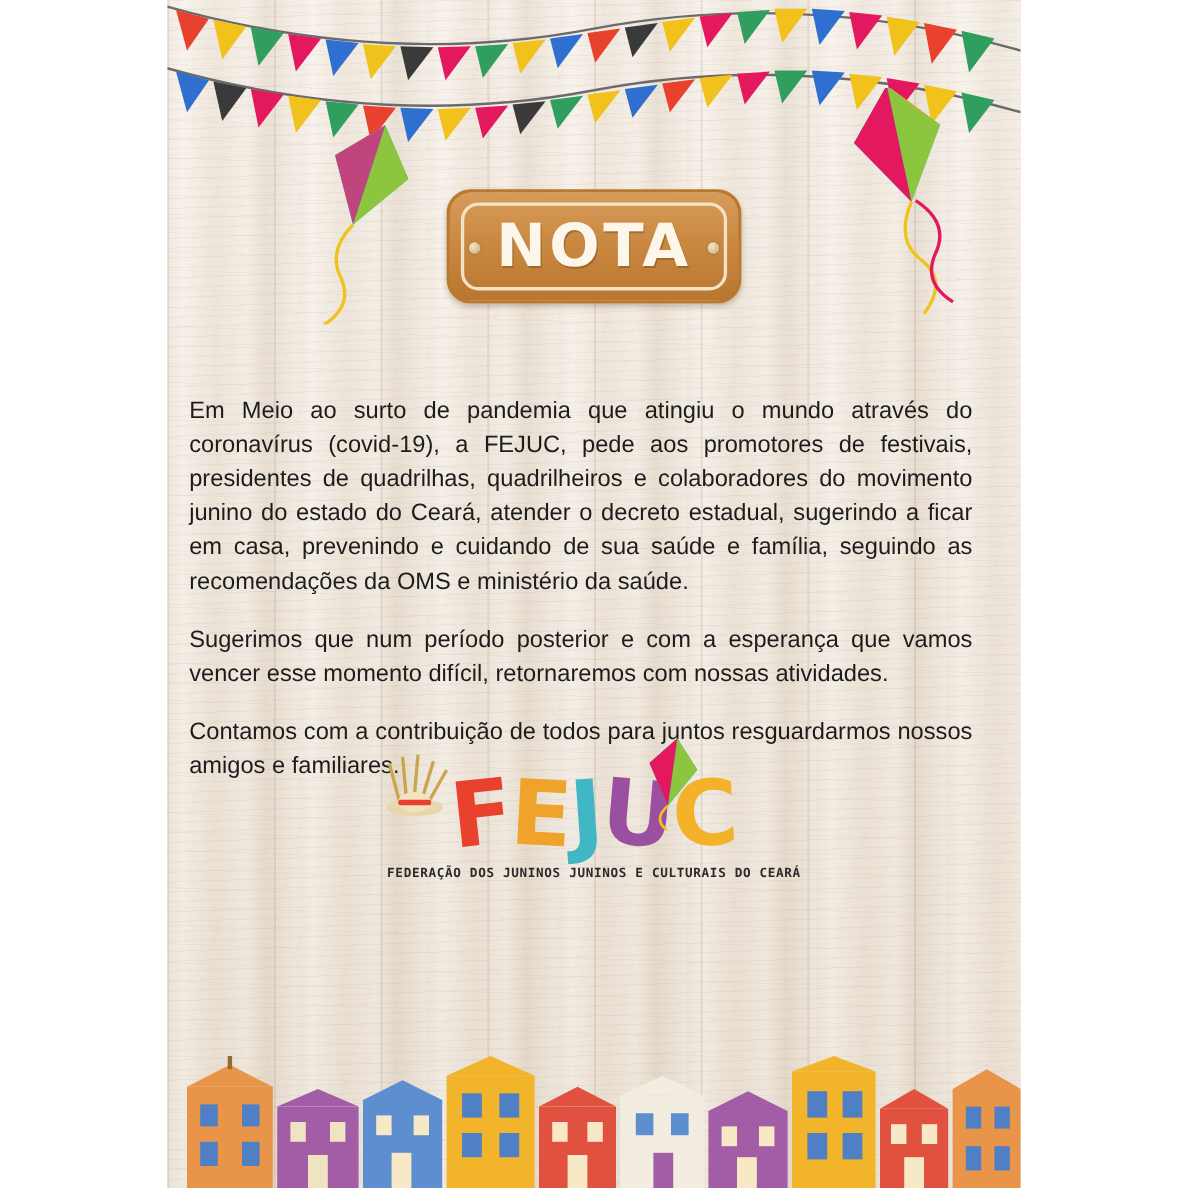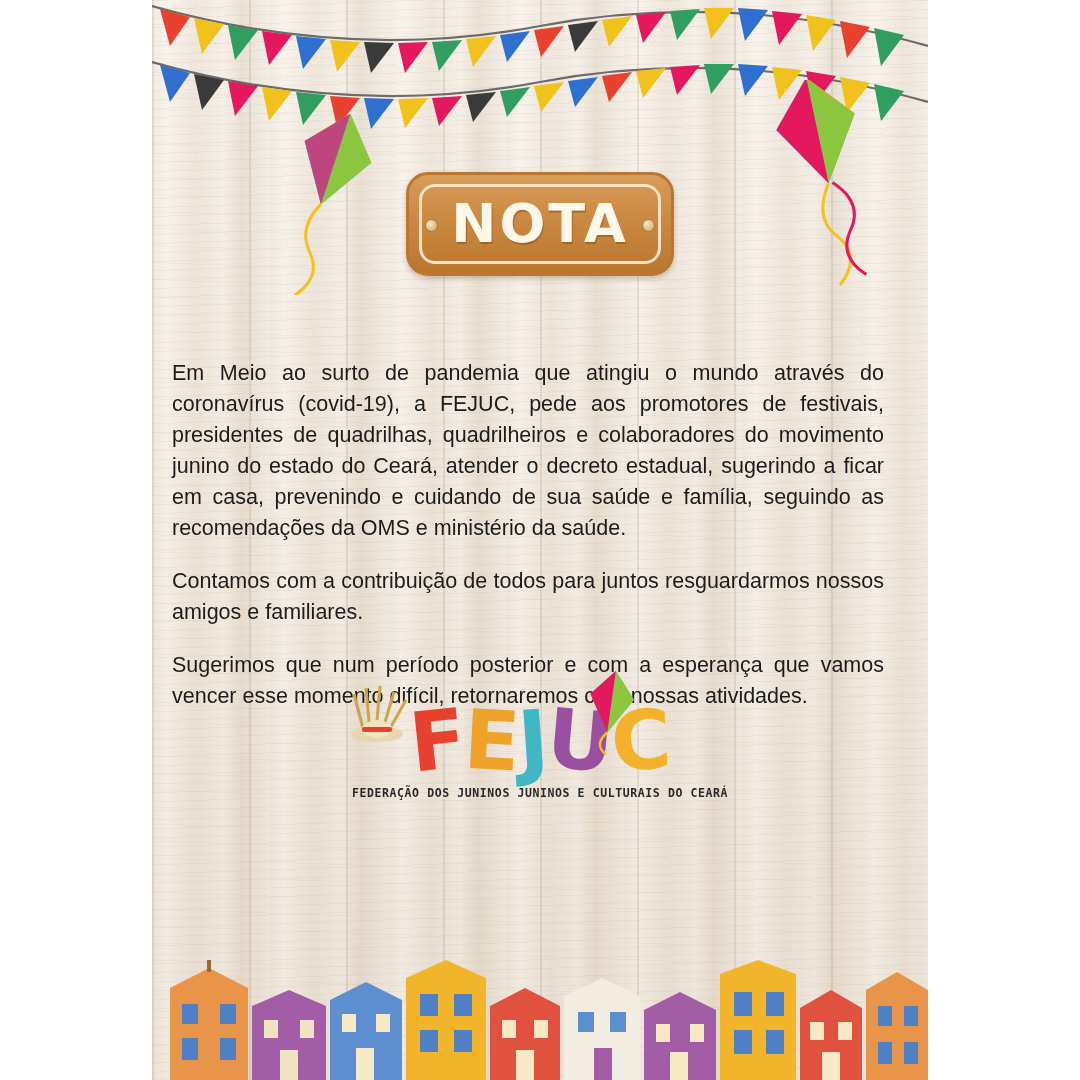--- a/index.html
+++ b/index.html
@@ -267,22 +267,22 @@
       <div class="screw left"></div>
       <div class="screw right"></div>
       <div class="sign-inner">
         <div class="sign-title">NOTA</div>
       </div>
     </div>
   </div>
 
   <div class="content">
     <p class="para">Em Meio ao surto de pandemia que atingiu o mundo através do coronavírus (covid-19), a FEJUC, pede aos promotores de festivais, presidentes de quadrilhas, quadrilheiros e colaboradores do movimento junino do estado do Ceará, atender o decreto estadual, sugerindo a ficar em casa, prevenindo e cuidando de sua saúde e família, seguindo as recomendações da OMS e ministério da saúde.</p>
+    <p class="para">Sugerimos que num período posterior e com a esperança que vamos vencer esse momento difícil, retornaremos com nossas atividades.</p>
     <p class="para">Contamos com a contribuição de todos para juntos resguardarmos nossos amigos e familiares.</p>
-    <p class="para">Sugerimos que num período posterior e com a esperança que vamos vencer esse momento difícil, retornaremos com nossas atividades.</p>
   </div>
 
   <div class="logo-wrap">
     <svg class="straw" width="90" height="70" viewBox="0 0 90 70">
       <g stroke="#caa54a" stroke-width="3" fill="none">
         <path d="M20 58 L10 20"></path>
           <path d="M26 58 L22 14"></path>
           <path d="M32 58 L36 12"></path>
         <path d="M38 58 L50 18"></path>
           <path d="M44 58 L62 26"></path>

